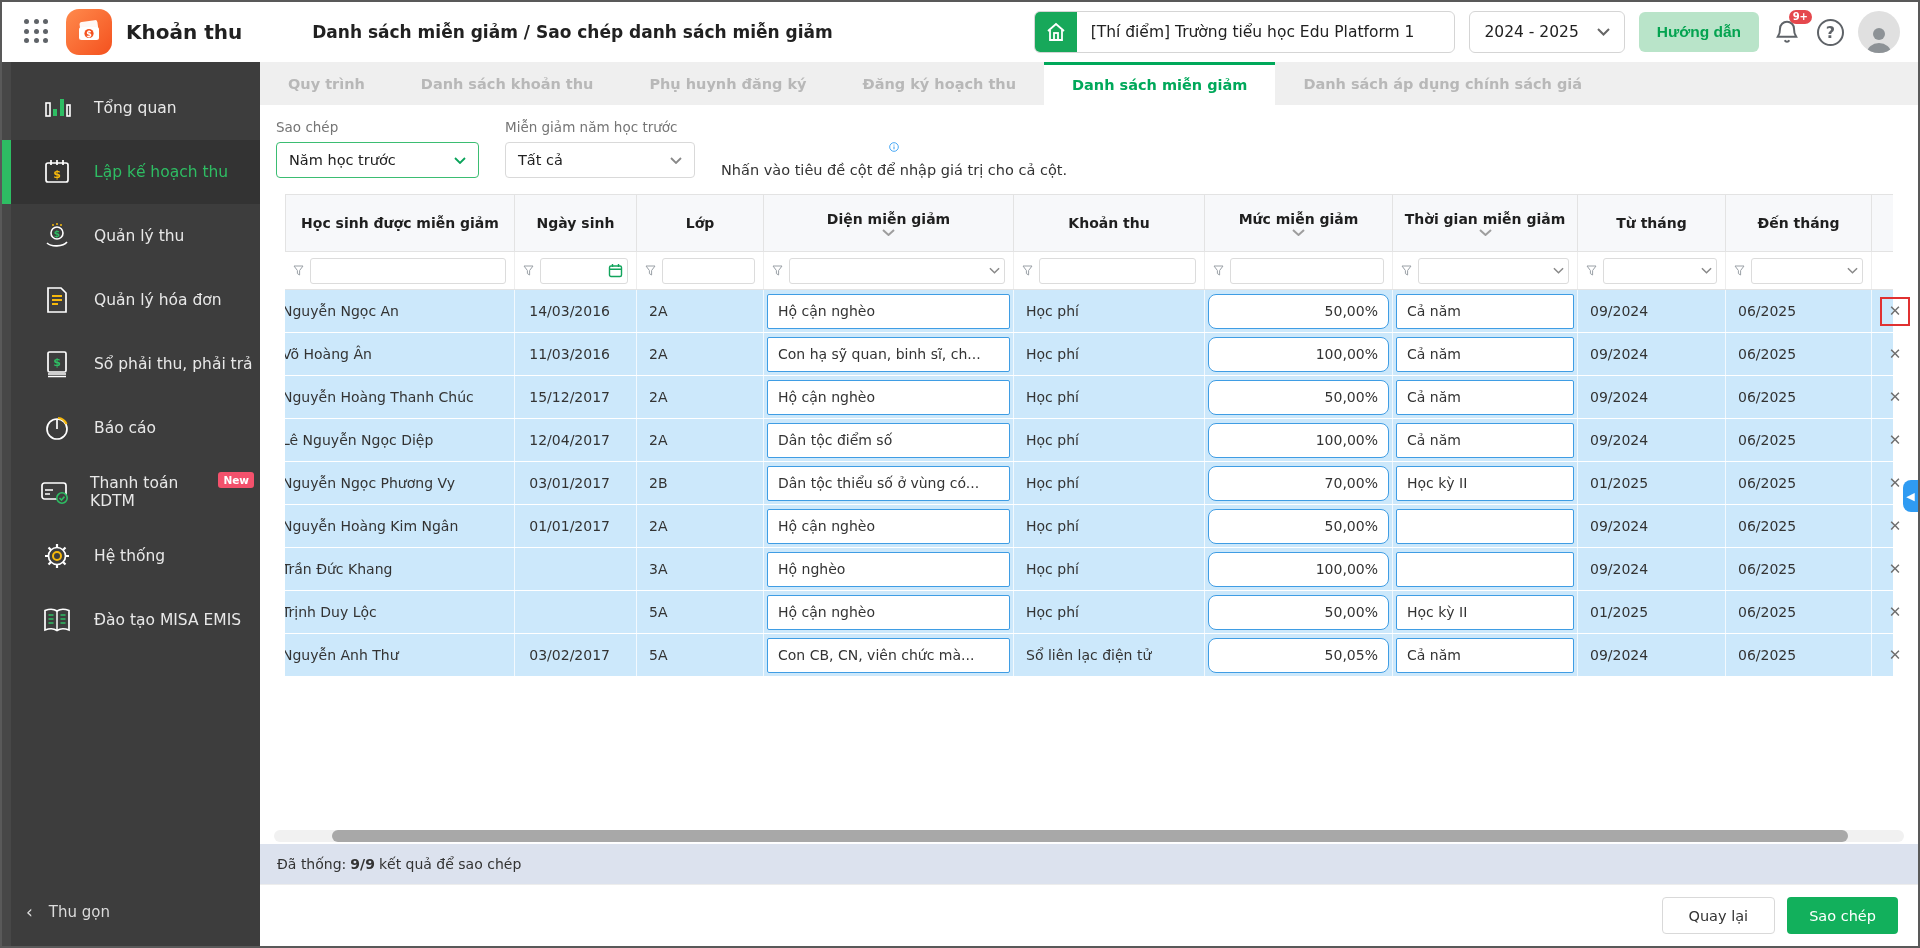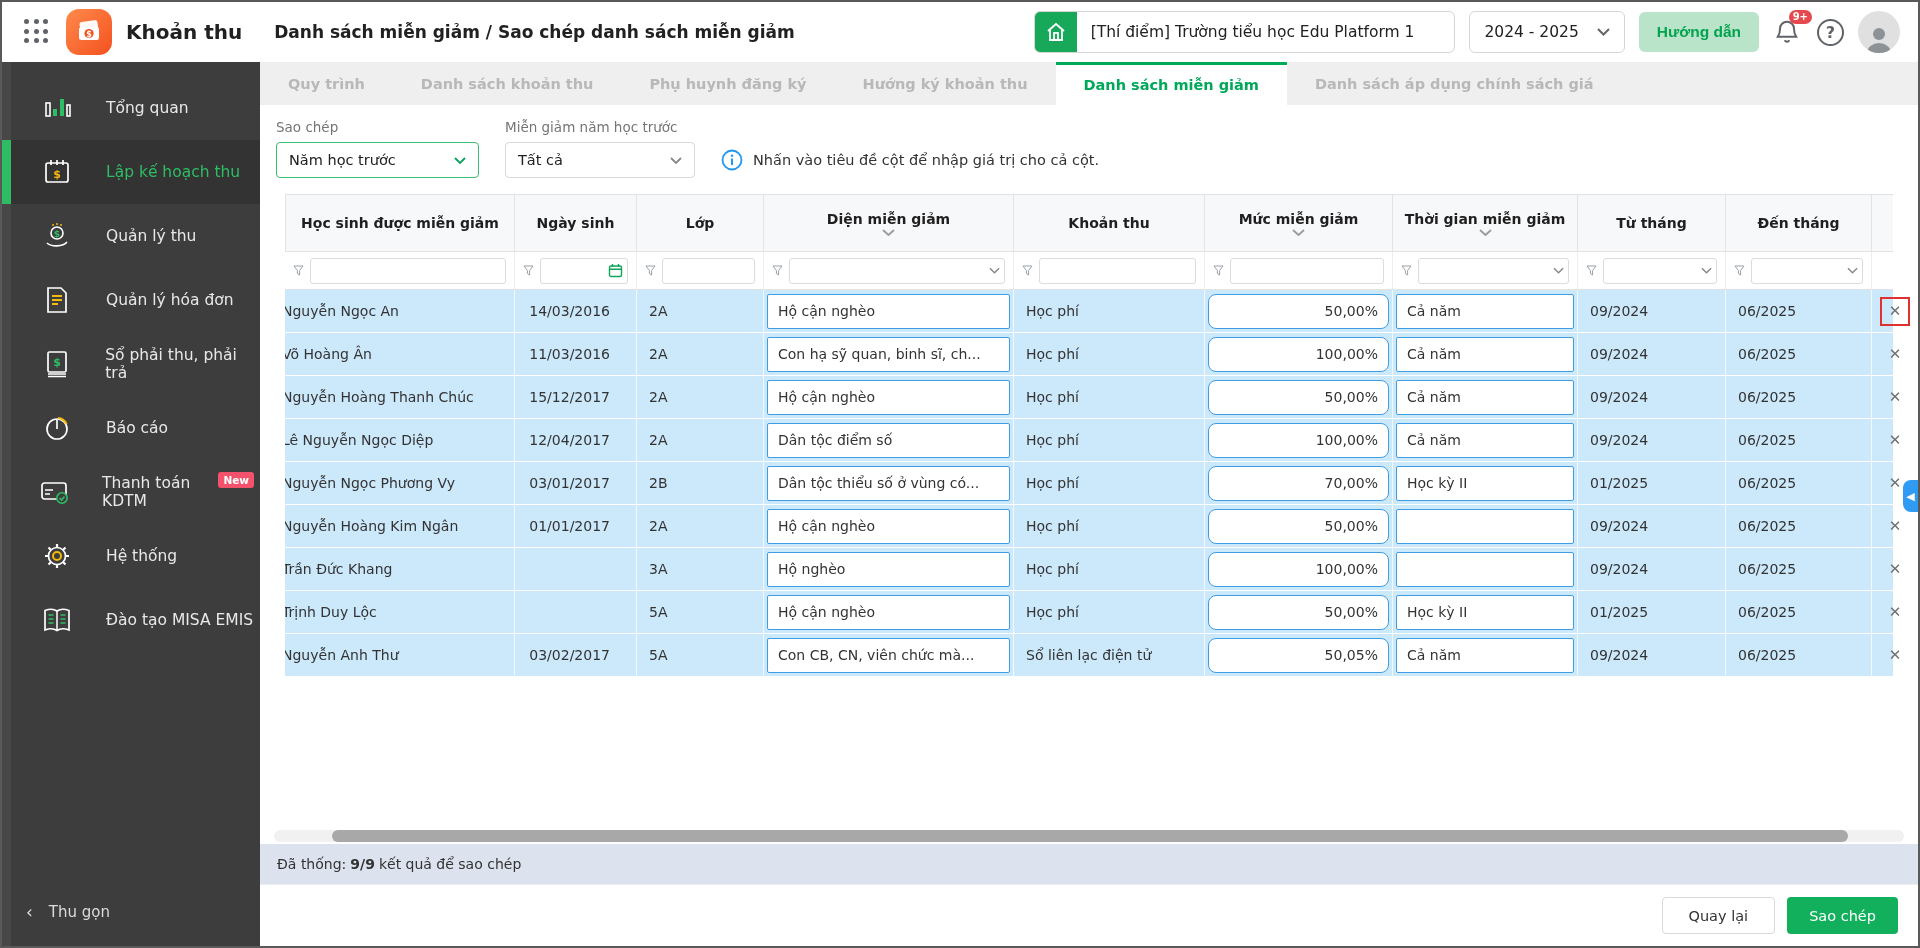--- a/index.html
+++ b/index.html
@@ -5,37 +5,37 @@
   * { box-sizing: border-box; margin: 0; padding: 0; }
   html,body { width:1920px; height:948px; font-family:"DejaVu Sans","Liberation Sans",sans-serif; background:#fff; overflow:hidden; }
   .app { position:relative; width:1920px; height:948px; border:2px solid #595959; overflow:hidden; background:#fff; }
 
   
   .topbar { position:absolute; top:0; left:0; right:0; height:60px; background:#fff; display:flex; align-items:center; z-index:5; }
   .grid-btn { width:26px; height:26px; margin-left:22px; display:grid; grid-template-columns:repeat(3,1fr); gap:3px; cursor:pointer; }
   .grid-btn i { width:5px; height:5px; border-radius:50%; background:#5f6368; }
   .logo { width:46px; height:46px; margin-left:16px; border-radius:13px; background:linear-gradient(135deg,#ff8a4c,#f4511e); display:flex; align-items:center; justify-content:center; }
   .app-title { font-size:20px; font-weight:bold; color:#212121; margin-left:14px; }
-  .breadcrumb { font-size:17px; font-weight:bold; color:#212121; margin-left:32px; }
+  .breadcrumb { font-size:17px; font-weight:bold; color:#212121; margin-left:70px; }
   .top-right { margin-left:auto; display:flex; align-items:center; gap:14px; padding-right:18px; }
   .school-select { height:42px; border:1px solid #d5d5d5; border-radius:6px; display:flex; align-items:center; overflow:hidden; cursor:pointer; background:#fff; }
   .school-badge { width:42px; height:42px; background:#17a85a; display:flex; align-items:center; justify-content:center; }
   .school-select span.txt { padding:0 40px 0 14px; font-size:15.5px; color:#212121; }
   .year-select { height:42px; border:1px solid #d5d5d5; border-radius:6px; display:flex; align-items:center; gap:18px; padding:0 14px; font-size:15.5px; color:#212121; cursor:pointer; background:#fff; }
   .guide-btn { height:40px; padding:0 18px; border:none; border-radius:6px; background:#b9e4c9; color:#04a350; font-size:15.5px; font-weight:bold; cursor:pointer; }
   .bell-wrap { position:relative; width:30px; height:30px; cursor:pointer; }
   .bell-badge { position:absolute; top:-7px; right:-9px; background:#e5484d; color:#fff; font-size:10px; font-weight:bold; border-radius:9px; padding:2px 4px; line-height:1; }
   .help-circle { width:27px; height:27px; border:2.4px solid #5f6368; border-radius:50%; display:flex; align-items:center; justify-content:center; font-size:16px; font-weight:bold; color:#5f6368; cursor:pointer; }
   .avatar { width:42px; height:42px; border-radius:50%; background:#e0e0e0; display:flex; align-items:center; justify-content:flex-end; flex-direction:column; overflow:hidden; cursor:pointer; }
 
   
   .sidebar { position:absolute; top:60px; left:0; width:258px; bottom:0; background:#3d3d3d; z-index:4; }
   .sidebar::before { content:""; position:absolute; left:0; top:0; bottom:0; width:9px; background:#474747; }
   .snav { padding-top:14px; }
-  .sitem { position:relative; height:64px; display:flex; align-items:center; gap:32px; padding-left:38px; cursor:pointer; color:#e8e8e8; }
+  .sitem { position:relative; height:64px; display:flex; align-items:center; gap:20px; padding-left:38px; cursor:pointer; color:#e8e8e8; }
   .sitem.active { background:#333333; color:#2ebd63; }
   .sitem.active::before { content:""; position:absolute; left:0; top:0; bottom:0; width:9px; background:#2ebd63; }
   .slabel { font-size:15.5px; }
   .sicon { width:34px; display:flex; justify-content:center; }
   .new-badge { position:relative; top:-12px; left:-6px; background:#f4516c; color:#fff; font-size:10.5px; border-radius:3px; padding:2px 5px; font-weight:bold; }
   .collapse { position:absolute; bottom:14px; left:0; right:0; height:40px; display:flex; align-items:center; gap:16px; padding-left:24px; color:#dcdcdc; font-size:15px; cursor:pointer; }
   .collapse .chevl { font-size:17px; }
 
   
   .content { position:absolute; top:60px; left:258px; right:0; bottom:0; background:#fff; display:flex; flex-direction:column; }
@@ -43,21 +43,21 @@
   .tabstrip { height:43px; background:#efefef; display:flex; flex:0 0 auto; }
   .tab { display:flex; align-items:center; padding:0 28px; font-size:14.5px; font-weight:bold; color:#b8b8b8; cursor:pointer; }
   .tab.active { background:#fff; color:#00a85a; border-top:3px solid #00a85a; padding-top:0; }
 
   .filterbar { flex:0 0 auto; display:flex; align-items:flex-end; gap:26px; padding:14px 16px 16px 16px; }
   .fgroup { display:flex; flex-direction:column; gap:7px; }
   .flabel { font-size:13.5px; color:#757575; }
   .fselect { height:36px; border:1px solid #d9d9d9; border-radius:4px; display:flex; align-items:center; justify-content:space-between; padding:0 12px; font-size:14.5px; color:#212121; cursor:pointer; background:#fff; }
   .fselect.green { border-color:#3bbd72; }
   .w200 { width:203px; } .w190 { width:190px; }
-  .info-note { display:flex; align-items:center; gap:10px; height:36px; font-size:14.5px; color:#333; }
+  .info-note { display:flex; align-items:center; gap:10px; height:36px; font-size:14.5px; color:#333;flex-direction:column; }
 
   
   .tableregion { flex:1 1 auto; position:relative; overflow:hidden; padding:0 25px; }
   .trow, .throw, .tfilterrow { display:grid; grid-template-columns:230px 122px 127px 250px 191px 188px 185px 148px 146px 47px; }
   .throw { height:58px; background:#f7f8fa; border-top:1px solid #e3e3e3; border-bottom:1px solid #e3e3e3; }
   .th { display:flex; flex-direction:column; align-items:center; justify-content:center; font-size:14px; font-weight:bold; color:#1f1f1f; border-right:1px solid #e3e3e3; text-align:center; padding:0 6px; position:relative; }
   .th:first-child { border-left:1px solid #e3e3e3; }
   .th .colchev { margin-top:2px; }
   .tfilterrow { height:38px; background:#fff; border-bottom:1px solid #e3e3e3; }
   .fcell { display:flex; align-items:center; gap:6px; padding:0 8px; border-right:1px solid #eee; }
@@ -263,21 +263,21 @@
       <div class="tab">
           <span>Quy trình</span>
         </div>
       <div class="tab">
           <span>Danh sách khoản thu</span>
         </div>
       <div class="tab">
           <span>Phụ huynh đăng ký</span>
         </div>
       <div class="tab">
-          <span>Hướng ký khoản thu</span>
+          <span>Đăng ký hoạch thu</span>
         </div>
       <div class="tab active">
           <span>Danh sách miễn giảm</span>
         </div>
       <div class="tab">
           <span>Danh sách áp dụng chính sách giá</span>
         </div>
     </div>
 
     <div class="filterbar">

